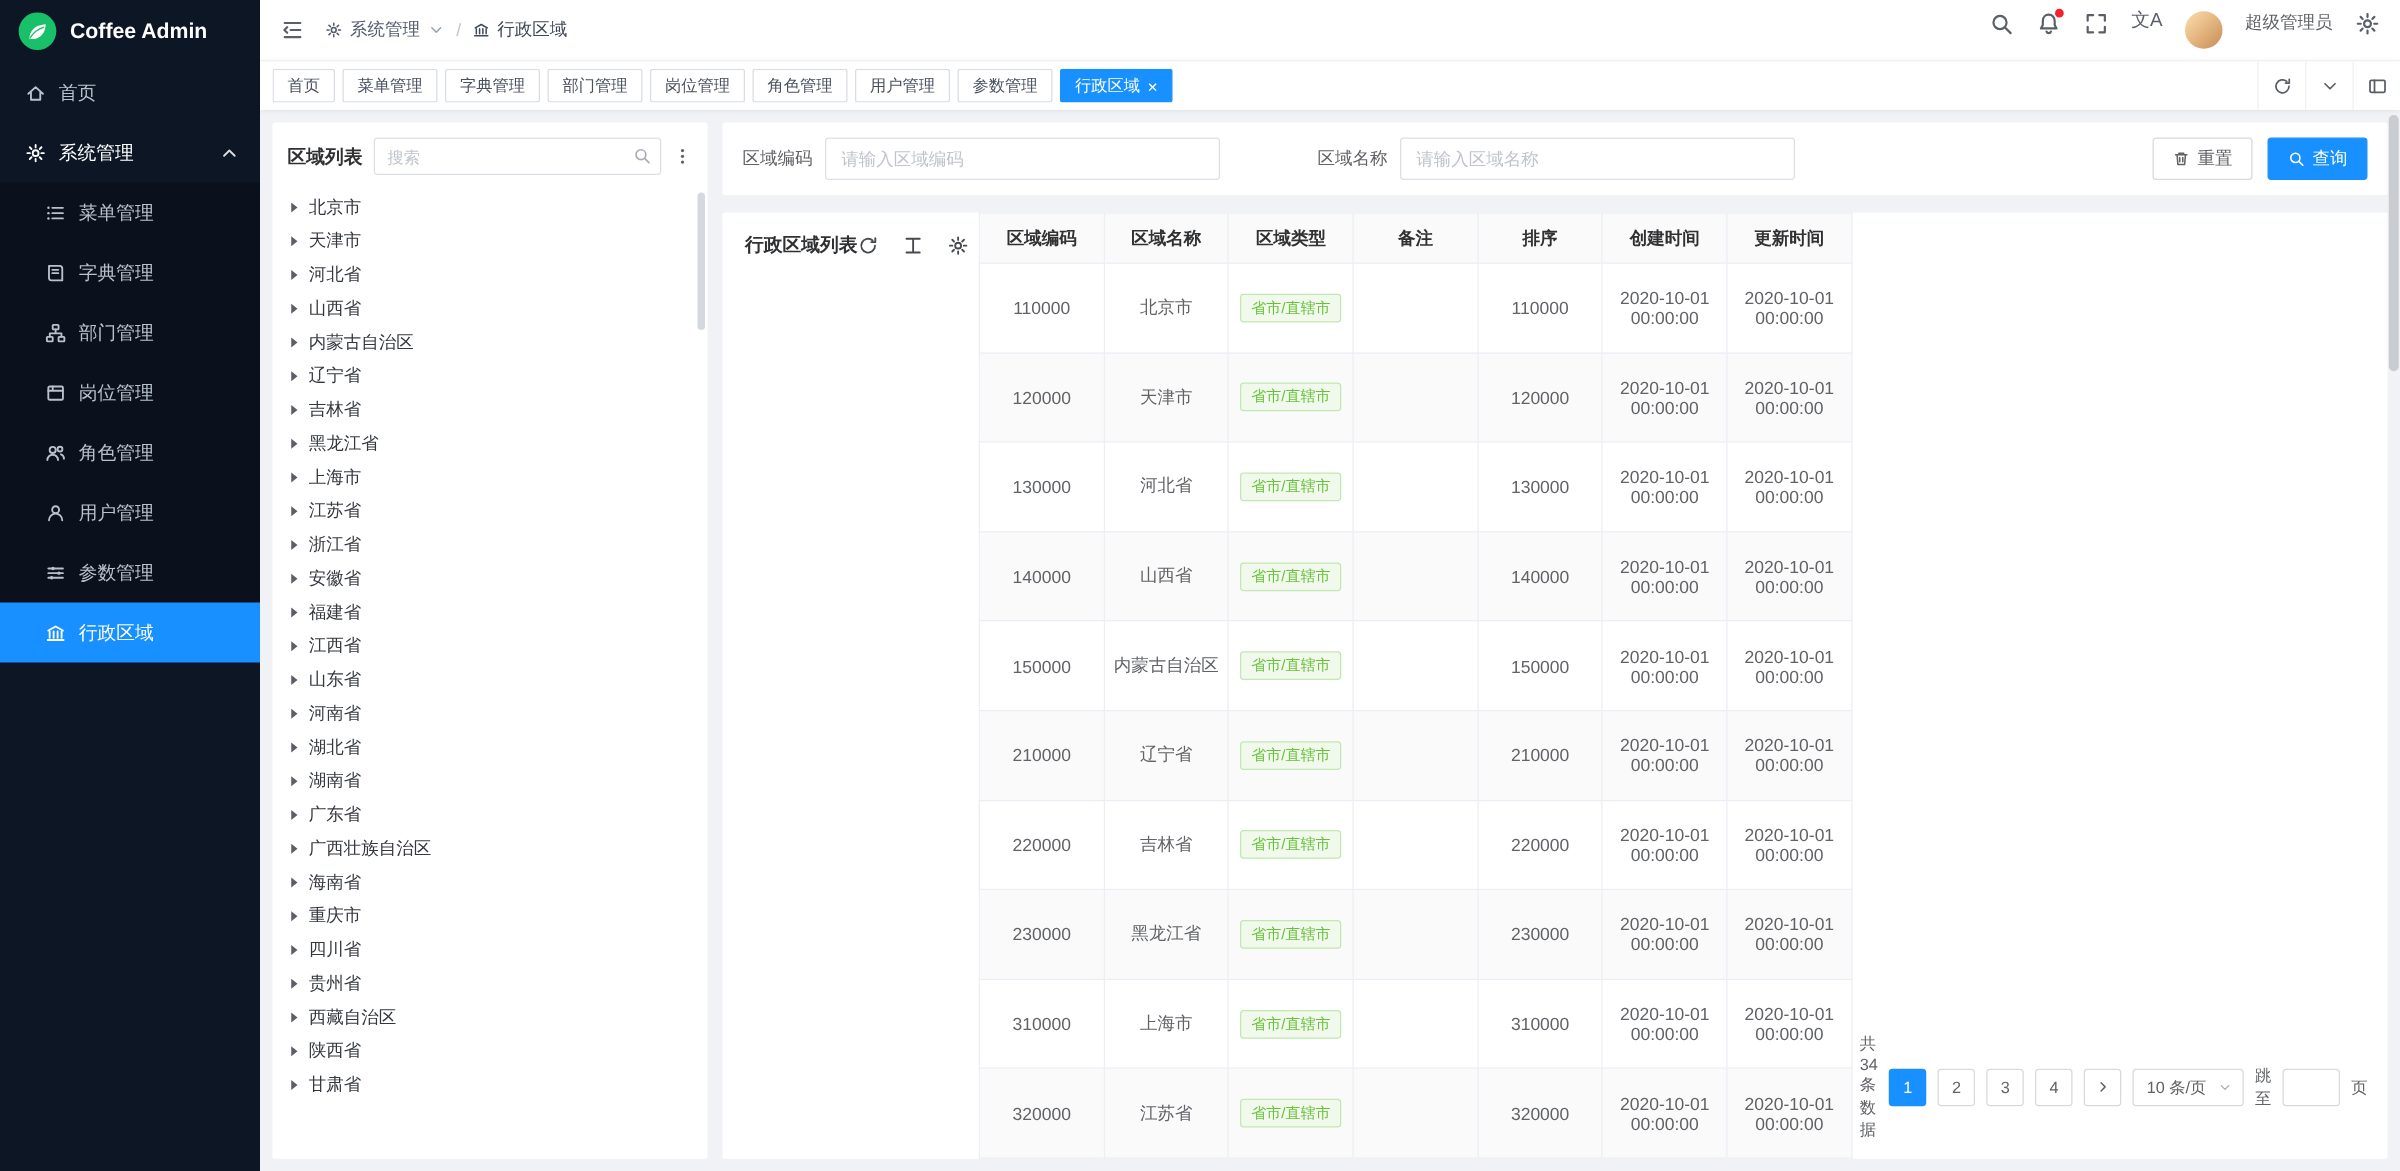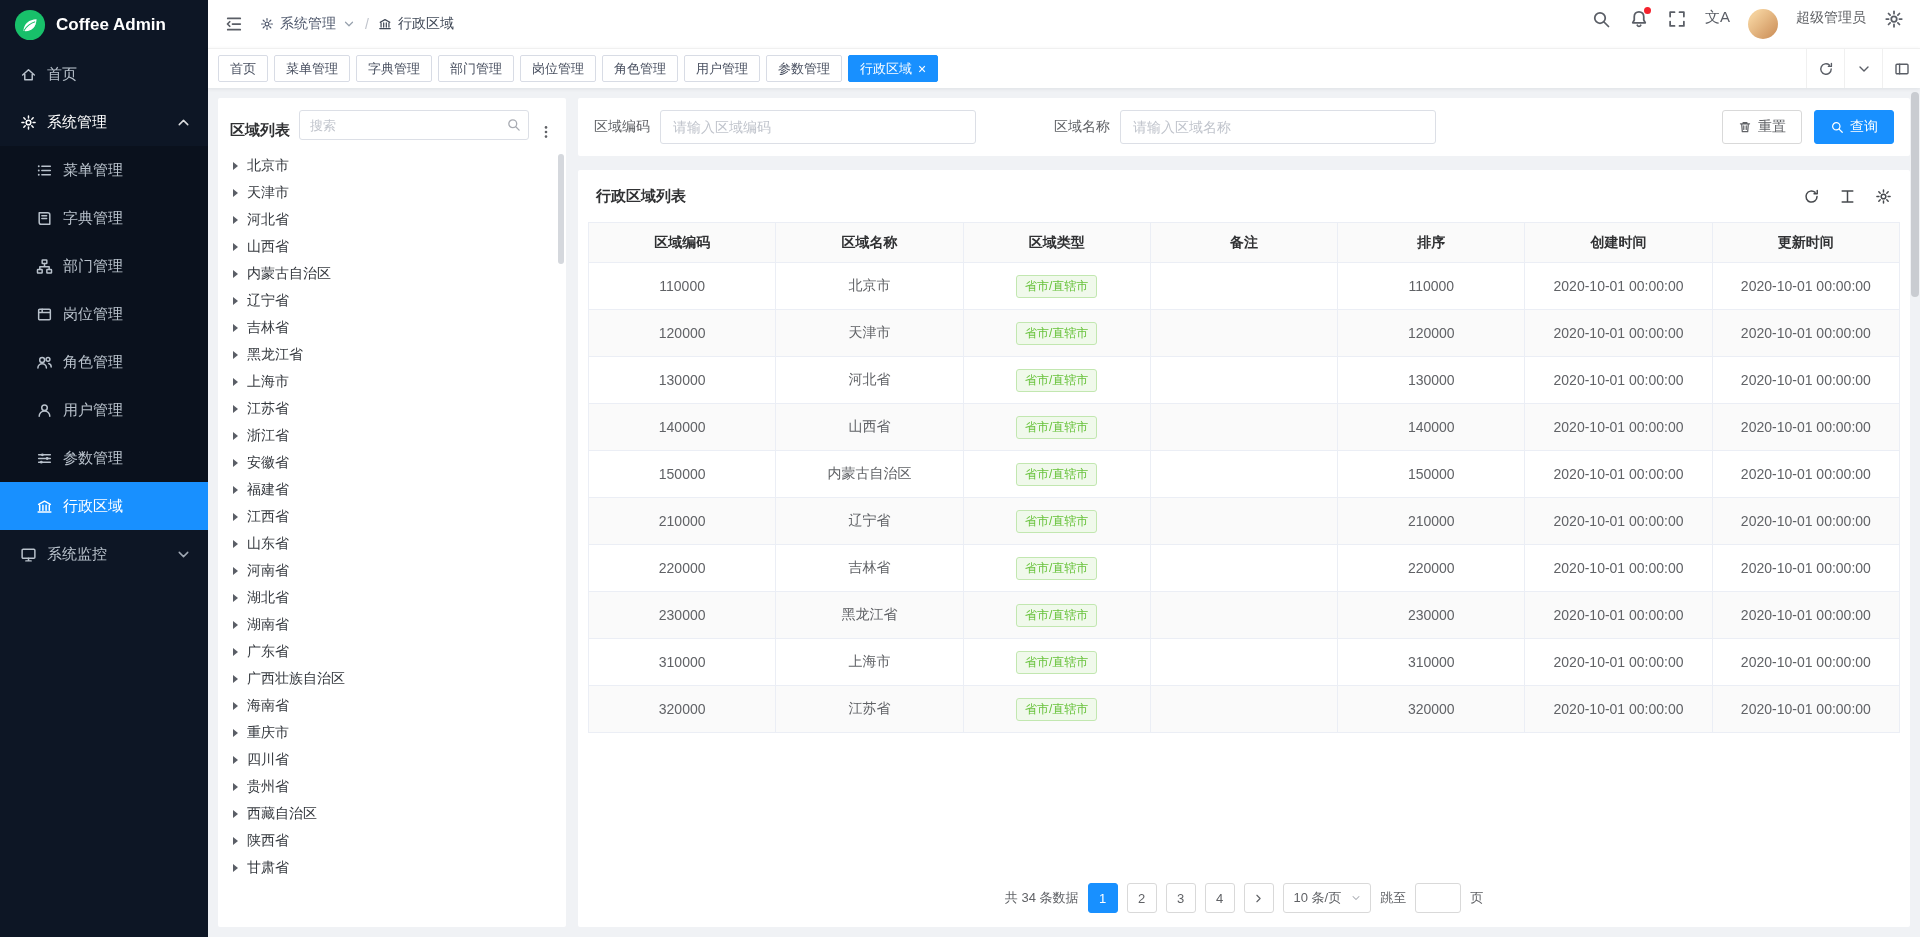--- a/index.html
+++ b/index.html
@@ -52,21 +52,21 @@
   .tab.active .tab-close{display:inline}
   .tab-actions{display:flex;align-items:stretch;height:100%}
   .tab-action{width:38px;display:flex;align-items:center;justify-content:center;border-left:1px solid #f0f0f0;color:#5a5e66;cursor:pointer}
   .tab-action svg{width:16px;height:16px}
 
   
   .content{flex:1;display:flex;padding:10px;gap:12px;overflow:hidden;background:#f0f2f5;min-height:0}
 
   
   .region-panel{width:348px;background:#fff;border-radius:2px;display:flex;flex-direction:column;position:relative;flex-shrink:0}
-  .rp-head{display:flex;align-items:flex-end;padding:12px 12px 8px;gap:9px}
+  .rp-head{display:flex;align-items:center;padding:12px 12px 8px;gap:9px}
   .rp-title{font-size:15px;font-weight:bold;color:#303133;white-space:nowrap}
   .rp-search{flex:1;position:relative}
   .rp-search input{width:100%;height:30px;border:1px solid #dcdfe6;border-radius:3px;padding:0 12px 0 10px;font-size:13px;color:#606266;outline:none}
   .rp-search input::placeholder{color:#c0c4cc}
   .rp-search svg{position:absolute;right:8px;top:7px;width:15px;height:15px;color:#a8abb2;cursor:pointer}
   .dots{width:16px;height:16px;color:#606266;cursor:pointer;flex-shrink:0}
   .tree{flex:1;overflow:hidden;padding-top:4px}
   .tree-item{height:27px;display:flex;align-items:center;gap:9px;padding:0 10px 0 15px;font-size:14px;color:#34383e;cursor:pointer;white-space:nowrap}
   .caret{width:0;height:0;border-left:5px solid #5a5e66;border-top:4px solid transparent;border-bottom:4px solid transparent;flex-shrink:0;cursor:pointer}
   .rp-scrollbar{position:absolute;right:2px;top:56px;width:6px;height:110px;background:#d5d8dd;border-radius:3px;cursor:pointer}
@@ -78,21 +78,21 @@
   .f-label{font-size:14px;color:#606266;margin-right:10px;white-space:nowrap}
   .f-input{width:316px;height:34px;border:1px solid #dcdfe6;border-radius:3px;padding:0 12px;font-size:14px;color:#3b82f6;outline:none}
   .f-input::placeholder{color:#c0c4cc}
   .f-group{display:flex;align-items:center}
   .f-group2{margin-left:78px}
   .f-buttons{margin-left:auto;display:flex;gap:12px}
   .btn{height:34px;display:inline-flex;align-items:center;gap:6px;padding:0 15px;border-radius:3px;font-size:14px;cursor:pointer;border:1px solid #d9d9d9;background:#fff;color:#606266;white-space:nowrap}
   .btn svg{width:14px;height:14px}
   .btn-primary{background:#1890ff;border-color:#1890ff;color:#fff}
 
-  .table-card{background:#fff;border-radius:2px;flex:1;display:flex;flex-direction:column;min-height:0;padding:0 10px}
+  .table-card{background:#fff;border-radius:2px;flex:1;display:flex;flex-direction:row;min-height:0;padding:0 10px}
   .tc-head{height:52px;display:flex;align-items:center;padding:0 8px;flex-shrink:0}
   .tc-title{font-size:15px;color:#303133;font-weight:bold}
   .tc-icons{margin-left:auto;display:flex;gap:19px;color:#46494d}
   .tc-icons svg{width:17px;height:17px;cursor:pointer}
   table.data-table{width:100%;border-collapse:collapse;table-layout:fixed;font-size:14px}
   .data-table th{background:#fafafa;color:#303133;font-weight:bold;height:40px;border:1px solid #ebeef5;text-align:center}
   .data-table td{height:47px;border:1px solid #ebeef5;text-align:center;color:#606266}
   .data-table tr.row-odd td{background:#fafafa}
   .tag{display:inline-block;padding:3px 8px;font-size:12px;color:#67c23a;background:#f0f9eb;border:1px solid #c2e7b0;border-radius:3px;line-height:1.25}
 
@@ -201,30 +201,20 @@
           <span>参数管理</span>
         </div>
         <div class="menu-item active">
           <svg class="ic" viewBox="0 0 16 16">
               <path d="M2.5 6 8 3l5.5 3M3.5 6.8v4.7M6.5 6.8v4.7M9.5 6.8v4.7M12.5 6.8v4.7M2 13.2h12"></path>
             </svg>
           <span>行政区域</span>
         </div>
       </div>
 
-      <div class="menu-item">
-        <svg class="ic" viewBox="0 0 16 16">
-            <rect x="2" y="3" width="12" height="8.5" rx="1"></rect>
-            <path d="M5.5 14h5M8 11.5V14"></path>
-          </svg>
-        <span>系统监控</span>
-        <svg class="ic chev" viewBox="0 0 16 16">
-            <path d="M4 6l4 4 4-4"></path>
-          </svg>
-      </div>
     </nav>
   </aside>
 
   <div class="main">
 
     <header class="topbar">
       <span class="icon-btn">
         <svg class="ic" viewBox="0 0 16 16">
             <path d="M3 3.5h10M6.8 8H13M3 12.5h10M4.6 6.2 2.8 8l1.8 1.8"></path>
           </svg>

